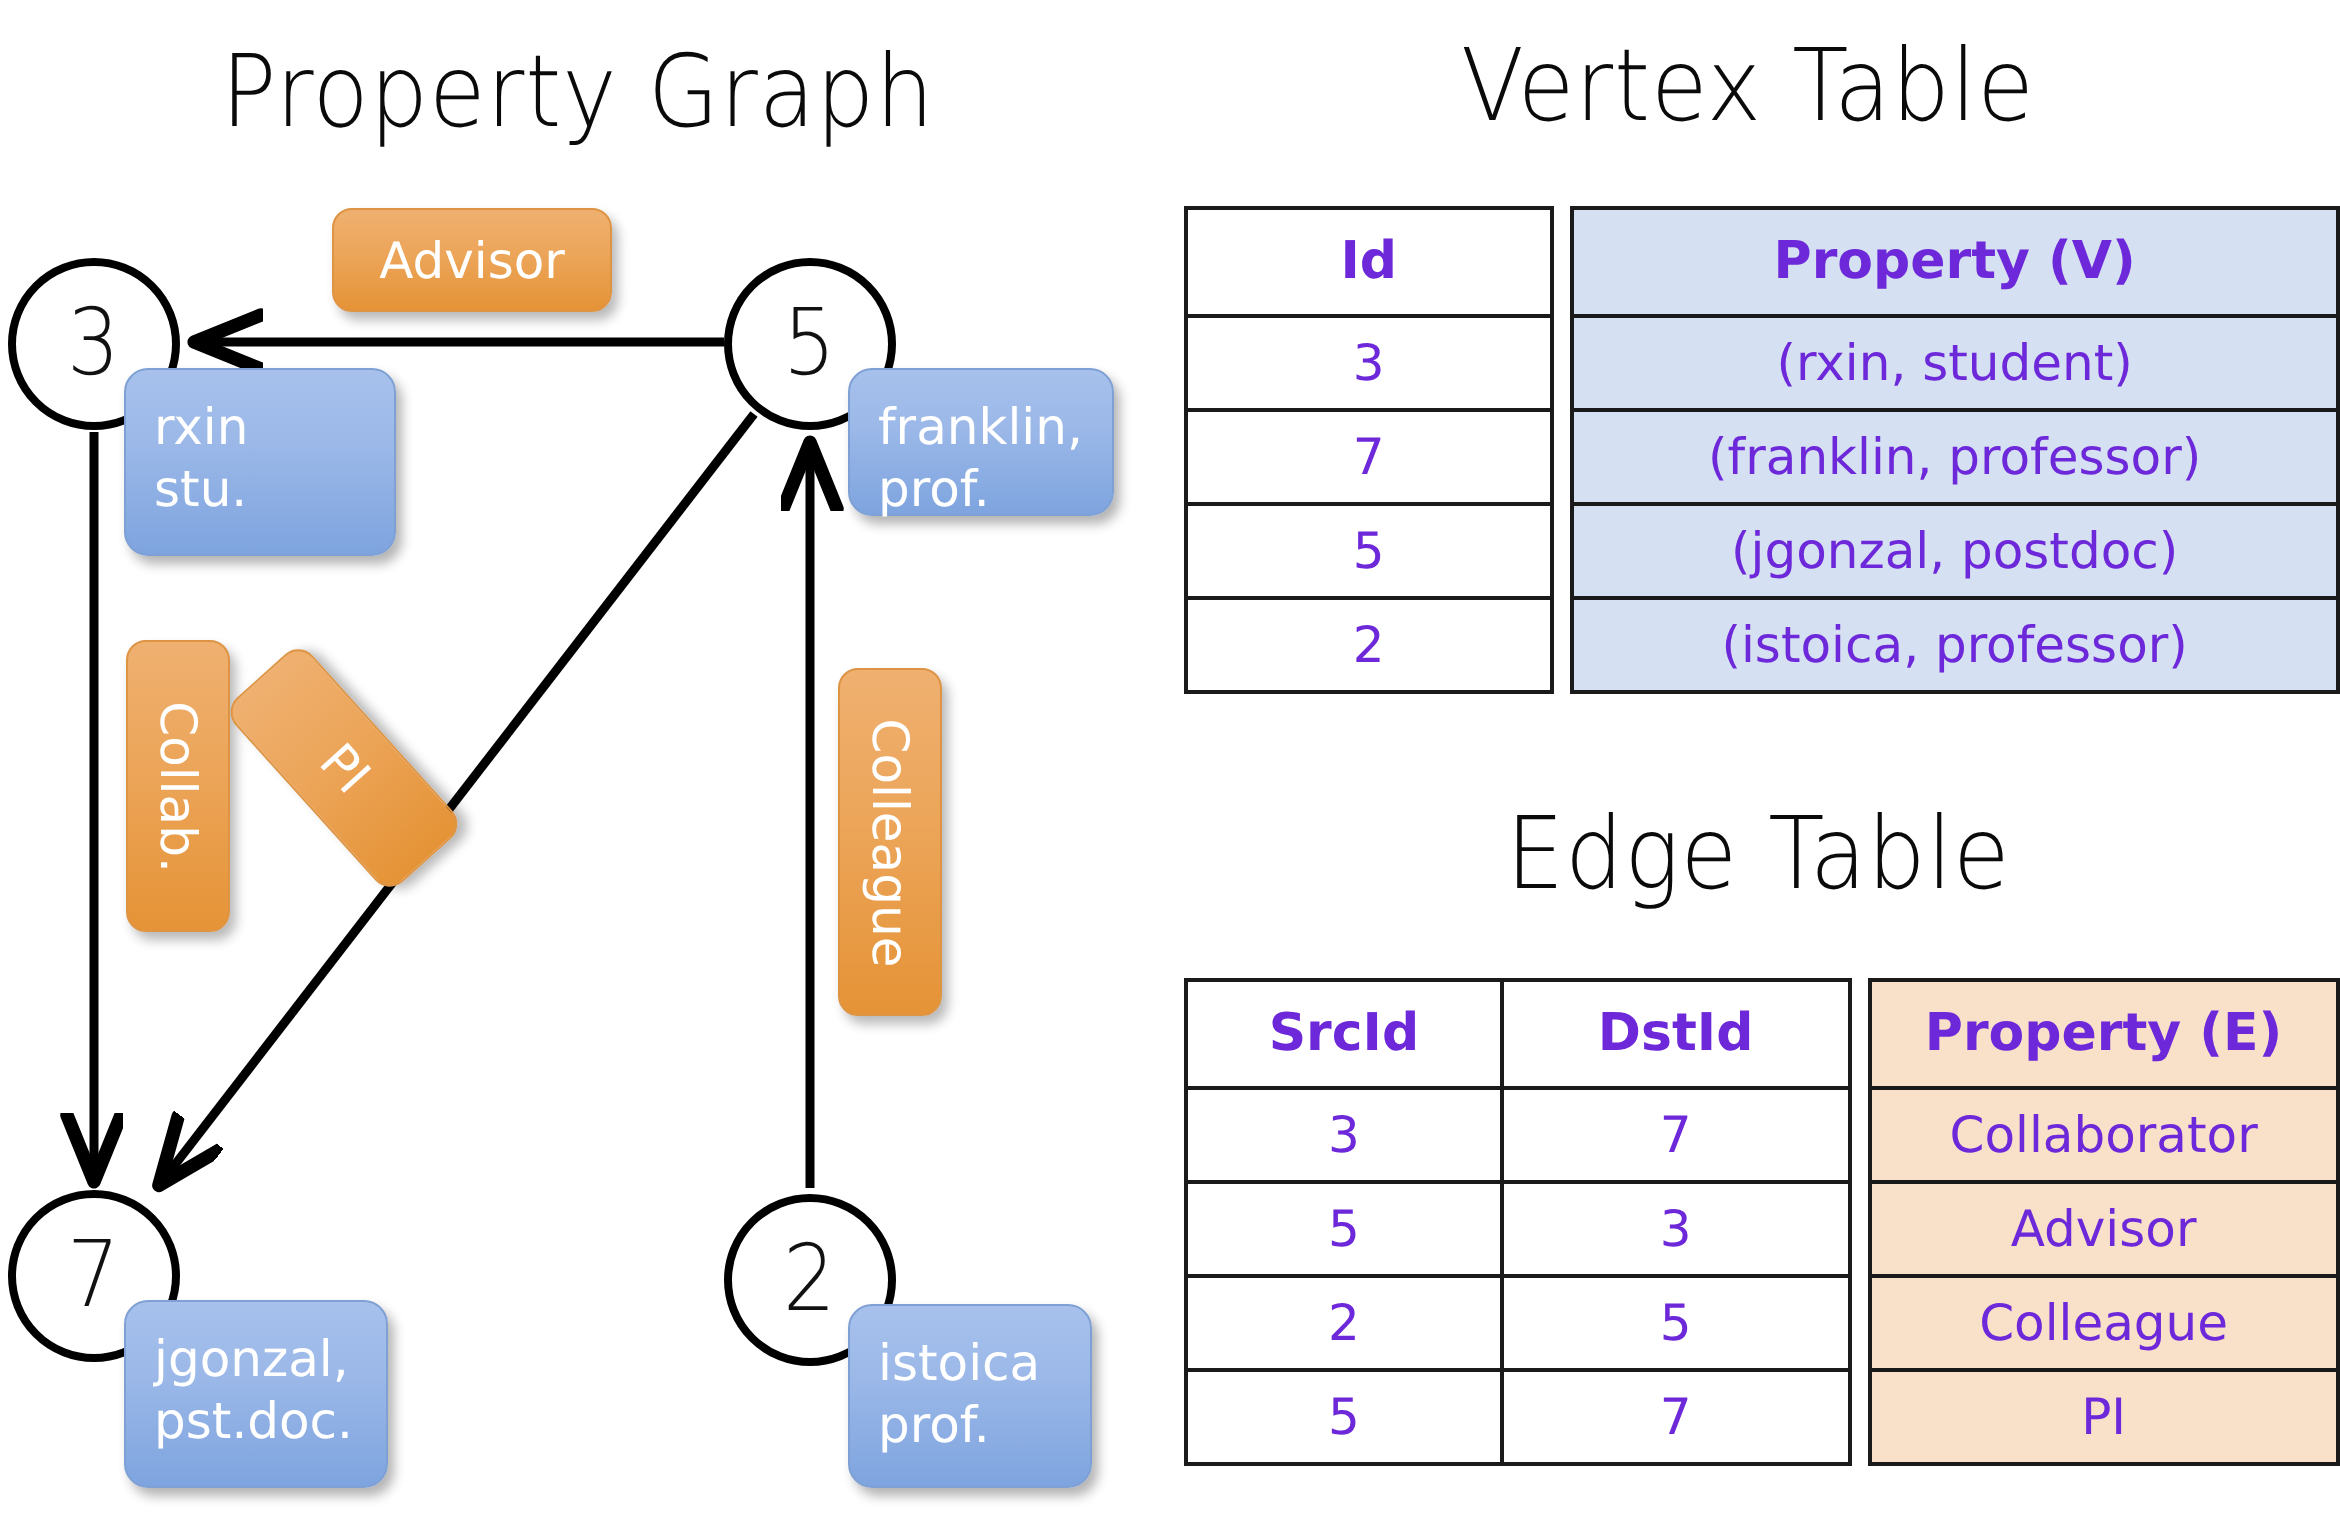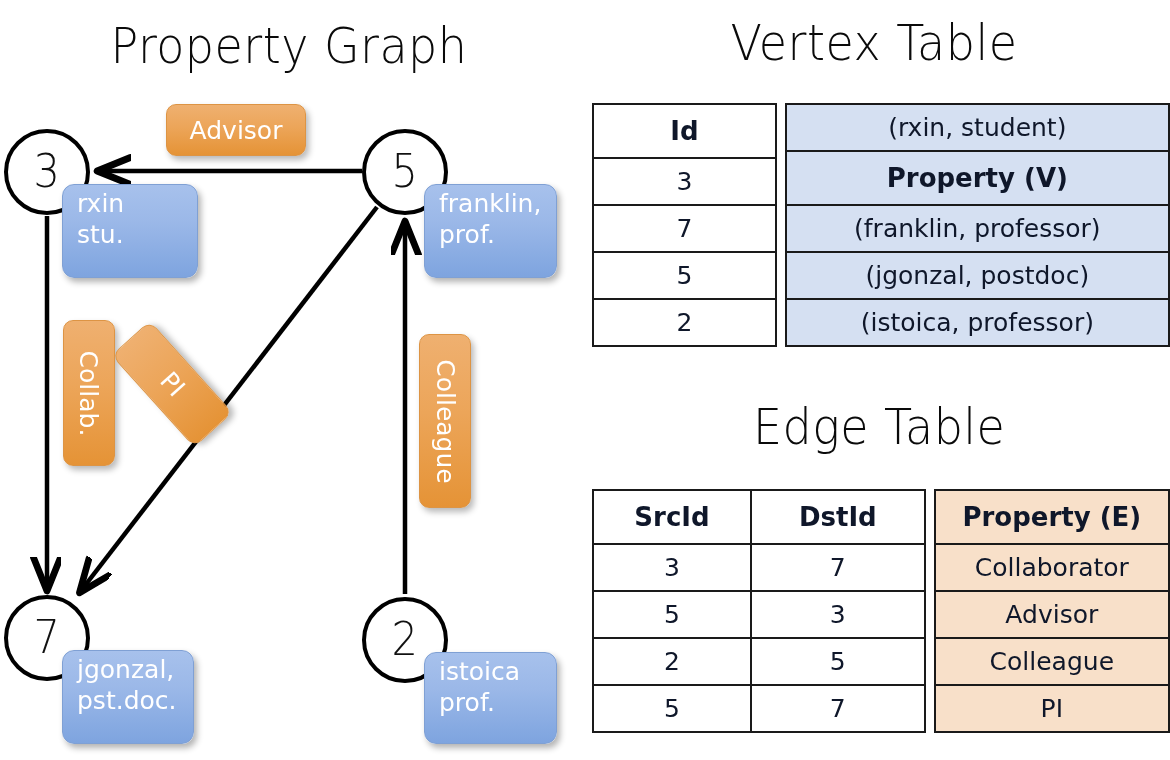--- a/index.html
+++ b/index.html
@@ -65,21 +65,21 @@
   .prop-box {
     position: absolute;
     border-radius: 12px;
     background: linear-gradient(180deg, #a7c1ec 0%, #9bb8e8 40%, #7ea4df 100%);
     border: 1px solid #7fa0d4;
     box-shadow: 3px 4px 6px rgba(0,0,0,0.30);
     color: #ffffff;
     font-size: 25px;
     font-weight: 400;
     font-family: "DejaVu Sans", sans-serif;
-    padding: 4px 14px 12px 14px;
+    padding: 14px 14px 12px 14px;
     line-height: 1.22;
     z-index: 4;
     white-space: pre-line;
   }
 
   
   .edge-label {
     position: absolute;
     border-radius: 10px;
     background: linear-gradient(180deg, #efb070 0%, #eca559 45%, #e59336 100%);
@@ -101,21 +101,21 @@
   table.gt {
     border-collapse: collapse;
     font-family: "DejaVu Sans", sans-serif;
     table-layout: fixed;
   }
   table.gt td, table.gt th {
     border: 2.5px solid #1a1a1a;
     text-align: center;
     font-weight: 400;
     font-size: 25px;
-    color: #0f172a;
+    color: #6d28d9;
     padding: 0;
     height: 47px;
     line-height: 1;
   }
   table.gt th { font-weight: 700; font-size: 26px; height: 54px; }
   .col-gap { width: 8px; }
 
   .v-prop-cell { background: #d5e0f2; }
   .v-prop-head { background: #d5e0f2; }
   .e-prop-cell { background: #f8e0c9; }
@@ -154,25 +154,25 @@
   </div>
   <div class="node-circle" style="left:4px; top:595px;">
     <span class="node-label">7</span>
   </div>
   <div class="node-circle" style="left:362px; top:597px;">
     <span class="node-label">2</span>
   </div>
 
   <div class="prop-box" style="left:62px; top:184px; width:136px; height:94px;">rxin
 stu.</div>
-  <div class="prop-box" style="left:424px; top:184px; width:133px; height:94px;">franklin,
+  <div class="prop-box" style="left:424px; top:184px; width:133px; height:74px;">franklin,
 prof.</div>
   <div class="prop-box" style="left:62px; top:650px; width:132px; height:94px;">jgonzal,
 pst.doc.</div>
-  <div class="prop-box" style="left:424px; top:652px; width:133px; height:92px;">istoica
+  <div class="prop-box" style="left:424px; top:652px; width:122px; height:92px;">istoica
 prof.</div>
 
   <div class="edge-label" style="left:166px; top:104px; width:140px; height:52px;">
     <span>Advisor</span>
   </div>
 
   <div class="edge-label" style="left:63px; top:320px; width:52px; height:146px;">
     <span class="vtext">Collab.</span>
   </div>
 
@@ -202,25 +202,25 @@
         </tr>
     <tr>
           <td>2</td>
         </tr>
   </tbody>
     </table>
   <div class="col-gap"></div>
   <table class="gt">
     <tbody>
         <tr>
+      <th class="v-prop-head" style="width:386px;">Property (V)</th>
+    </tr>
+    <tr>
           <td class="v-prop-cell">(rxin, student)</td>
         </tr>
-    <tr>
-      <th class="v-prop-head" style="width:386px;">Property (V)</th>
-    </tr>
     <tr>
           <td class="v-prop-cell">(franklin, professor)</td>
         </tr>
     <tr>
           <td class="v-prop-cell">(jgonzal, postdoc)</td>
         </tr>
     <tr>
           <td class="v-prop-cell">(istoica, professor)</td>
         </tr>
   </tbody>

